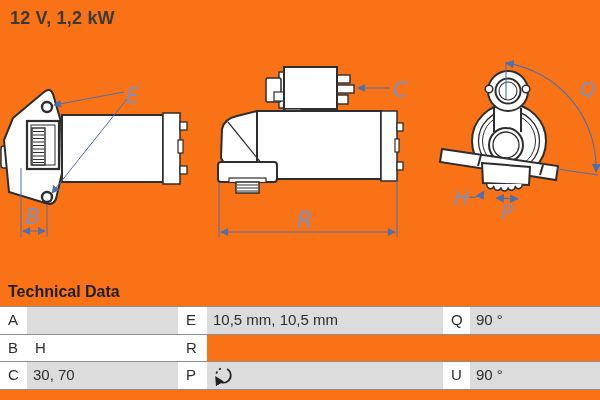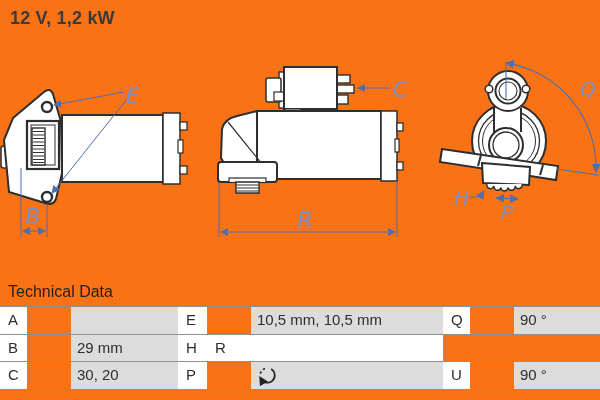--- a/index.html
+++ b/index.html
@@ -6,33 +6,33 @@
   .page{
     position:relative;width:600px;height:400px;background:#f97316;overflow:hidden;
     font-family:"Liberation Sans",sans-serif;color:#2e2e2e;padding-left:18px;
   }
   .title{
     position:absolute;left:10px;top:8px;font-size:18px;font-weight:600;color:#3a3a3a;
     letter-spacing:.2px;
   }
   .drawing{position:absolute;left:0;top:50px;width:600px;height:245px;}
   .tech-heading{
-    position:absolute;left:8px;top:283px;font-size:16px;font-weight:400;color:#1f1f1f;
+    position:absolute;left:8px;top:283px;font-size:16px;font-weight:700;color:#1f1f1f;
   }
   .data-table{
     position:absolute;left:0;top:306px;width:600px;
     border-top:1.5px solid #8f8f8f;
     font-size:15px;color:#2e2e2e;
   }
   .tr{
     display:grid;grid-template-columns:27px 151px 29px 236px 27px 130px;
     height:26.5px;line-height:26.5px;border-bottom:1.5px solid #8f8f8f;
   }
   .tk{background:#ffffff;padding-left:8px;}
-  .tv{background:#dcdcdc;padding-left:6px;white-space:nowrap;overflow:hidden;display:flex;align-items:center;margin-left:44px;}
+  .tv{background:#dcdcdc;padding-left:6px;white-space:nowrap;overflow:hidden;display:flex;align-items:center;}
   .rot-icon{display:block;}
   svg text.dim{
     font-family:"DejaVu Sans",sans-serif;font-style:italic;font-weight:400;
     fill:#7d90c2;
   }
 </style>
 </head>
 <body>
 
 <div class="page">
@@ -141,28 +141,27 @@
       <div class="tk">A</div>
       <div class="tv"></div>
       <div class="tk">E</div>
       <div class="tv">10,5 mm, 10,5 mm</div>
       <div class="tk">Q</div>
       <div class="tv">90 °</div>
     </div>
 
     <div class="tr">
       <div class="tk">B</div>
-      <div class="tv">29 mm</div>
       <div class="tk">H</div>
       <div class="tk">R</div>
     </div>
 
     <div class="tr">
       <div class="tk">C</div>
-      <div class="tv">30, 20</div>
+      <div class="tv">30, 70</div>
       <div class="tk">P</div>
       <div class="tv">
         <svg class="rot-icon" viewBox="0 0 20 20" width="21" height="21" xmlns="http://www.w3.org/2000/svg">
           <defs>
             <marker id="arrk" viewBox="0 0 10 10" refX="6" refY="5" markerWidth="5.5" markerHeight="5.5" orient="auto">
               <path d="M0,0 L10,5 L0,10 Z" fill="#222"></path>
             </marker>
           </defs>
           <path d="M13.5,3.9 A7,7 0 1 1 3.9,13.5" stroke="#222" stroke-width="1.6" fill="none" marker-end="url(#arrk)"></path>
           <path d="M3.2,8.2 A7,7 0 0 1 7.6,3.4" stroke="#222" stroke-width="1.6" fill="none" stroke-dasharray="2.2,2.4"></path>

